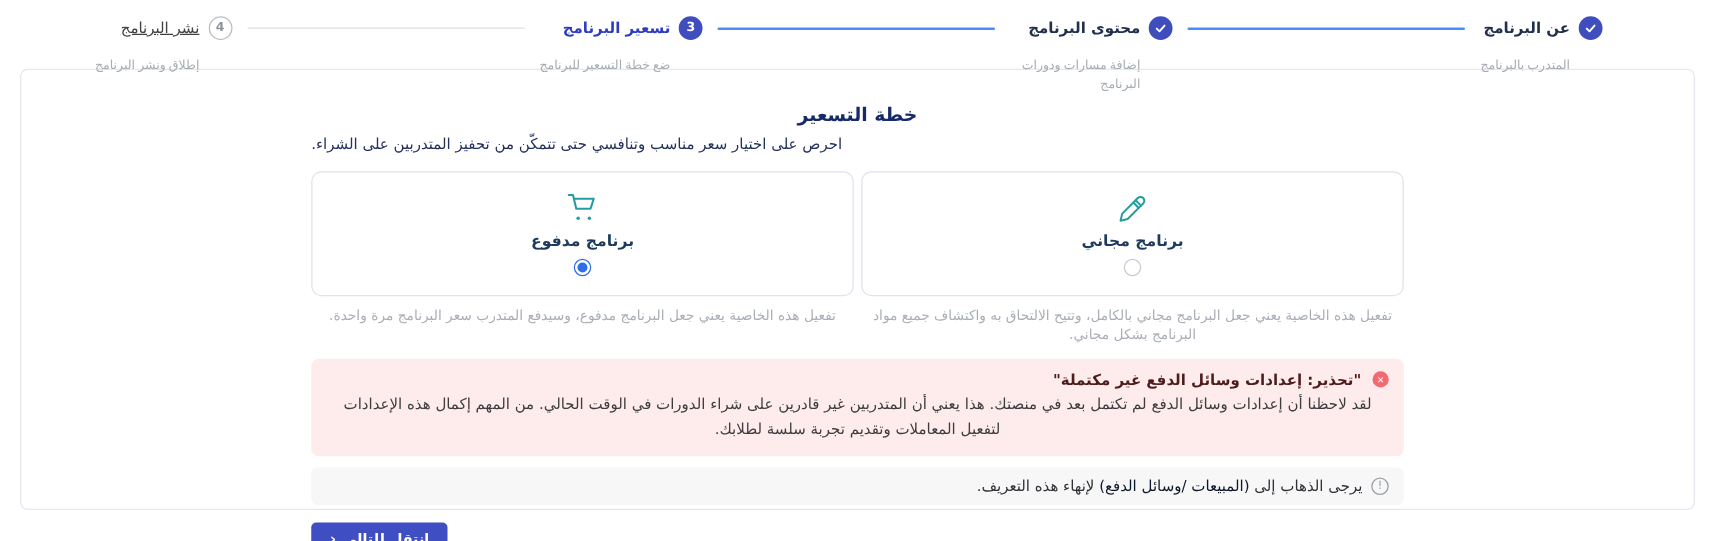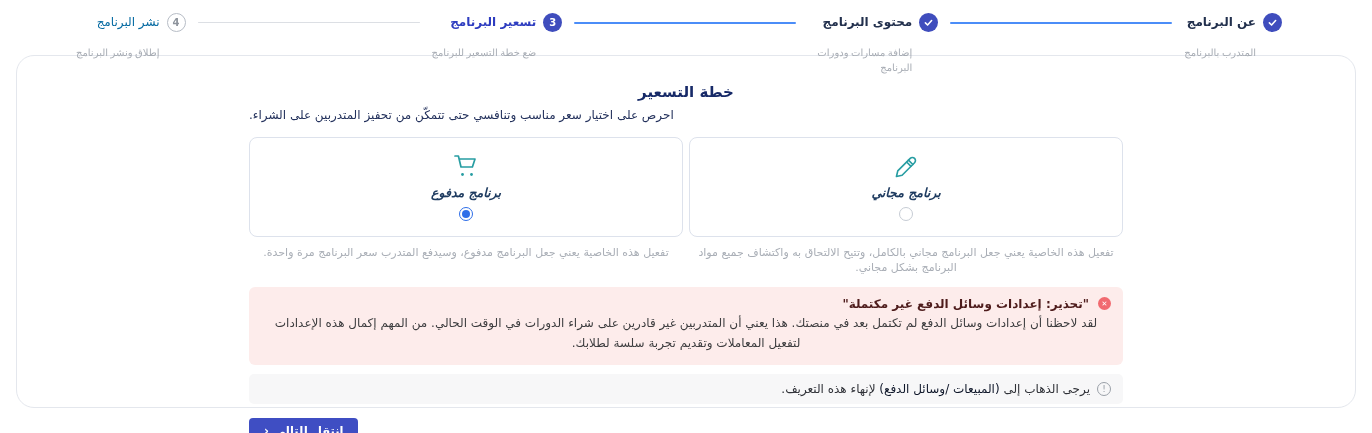--- a/index.html
+++ b/index.html
@@ -17,43 +17,43 @@
   .step-circle {
     width: 19px; height: 19px; border-radius: 50%; flex: none;
     display: flex; align-items: center; justify-content: center;
     font-size: 10px; font-weight: bold;
   }
   .step.completed .step-circle, .step.active .step-circle { background: #3f4dbd; color: #fff; }
   .step.pending .step-circle { background: #fff; border: 1px solid #b7bdc6; color: #8e949d; }
   .step-texts { display: flex; flex-direction: column; max-width: 138px; }
   .step-title { font-size: 12px; font-weight: bold; color: #22304d; line-height: 19px; white-space: nowrap; }
   .step.active .step-title { color: #2e3dc0; }
-  .step.pending .step-title { color: #0369a1; font-weight: normal; }
+  .step.pending .step-title { color: #404040; font-weight: normal; text-decoration: underline; }
   .step-sub { font-size: 10px; color: #a7acb4; line-height: 1.45; margin-top: 14px; font-family: Liberation Serif, serif; }
   .step2-sub { max-width: 104px; text-align: right; }
   .connector { flex: 1; margin: 9px 12px 0; border-radius: 1px; }
   .connector.blue { height: 2px; background: #4b8df8; }
   .connector.gray { height: 1px; background: #dcdfe4; }
   .check-svg { width: 11px; height: 11px; display: block; }
 
   
   .panel {
-    margin: 5px 16px 0; border: 1px solid #e4e7ed; border-radius: 18px;
+    margin: 5px 16px 0; border: 1px solid #e4e7ed; border-radius: 6px;
     height: 353px; padding-top: 27px; background: #fff;
   }
   .content { width: 874px; margin: 0 auto; }
   .page-title { text-align: center; font-size: 15px; font-weight: bold; color: #172a68; }
   .page-sub { text-align: left; font-size: 12px; color: #23315c; margin-top: 7px; }
 
   
   .cards { display: flex; gap: 6px; margin-top: 15px; }
   .card {
     flex: 1; border: 1px solid #dde2ec; border-radius: 8px; height: 100px;
     display: flex; flex-direction: column; align-items: center; justify-content: center;
-    gap: 5px; background: #fff; cursor: pointer; font-style: italic;
+    gap: 5px; background: #fff; cursor: pointer;
   }
   .card-icon { height: 27px; display: flex; align-items: flex-end; }
   .card-label { font-size: 12.5px; font-weight: bold; color: #1d3a5f; }
   .radio { width: 14px; height: 14px; border-radius: 50%; position: relative; margin-top: 2px; }
   .radio.off { border: 1.5px solid #c6ccd4; }
   .radio.on { border: 1.5px solid #2e6ee8; }
   .radio.on::after {
     content: ""; position: absolute; inset: 2px; border-radius: 50%; background: #2e6ee8;
   }
   .descs { display: flex; gap: 6px; margin-top: 8px; }

